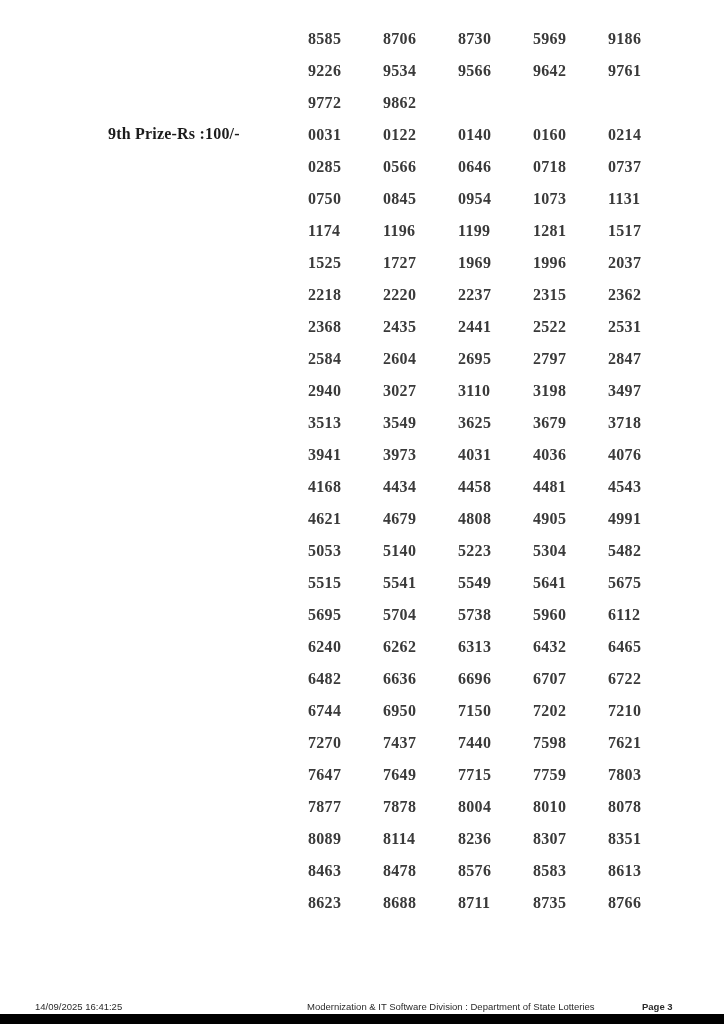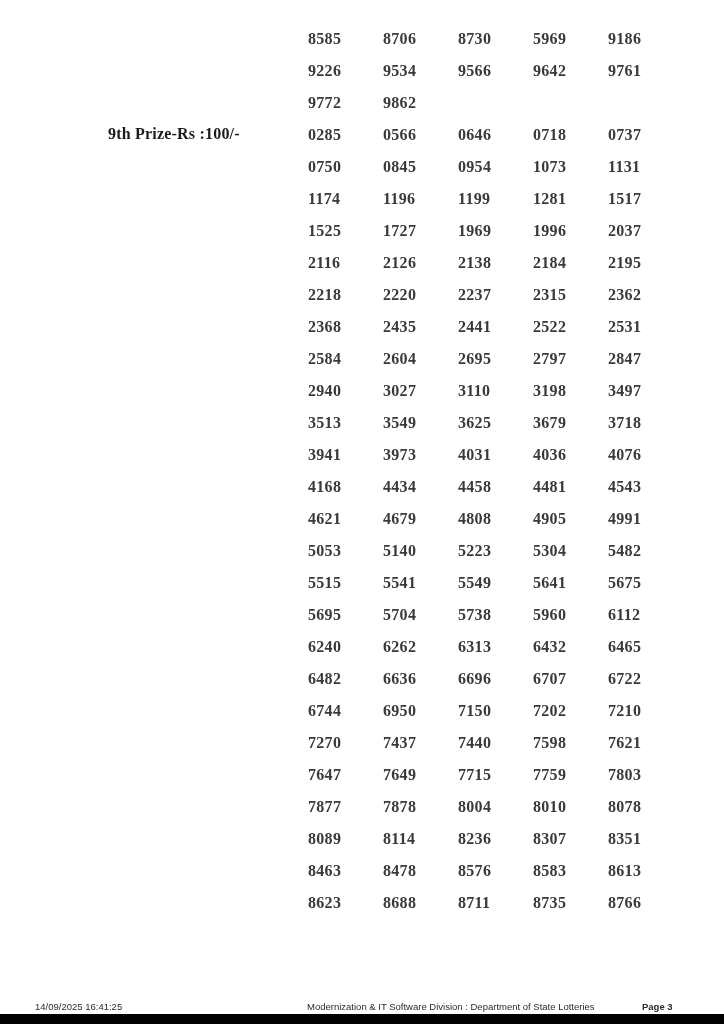--- a/index.html
+++ b/index.html
@@ -101,20 +101,27 @@
         <span class="numcell"></span>
         <span class="numcell"></span>
         <span class="numcell"></span>
       </div>
     </div>
 
   <div class="prize-label">9th Prize-Rs :100/-</div>
 
   <div class="numgrid" id="prize-grid">
       <div class="numrow">
+        <span class="numcell">0031</span>
+        <span class="numcell">0122</span>
+        <span class="numcell">0140</span>
+        <span class="numcell">0160</span>
+        <span class="numcell">0214</span>
+      </div>
+      <div class="numrow">
         <span class="numcell">0285</span>
         <span class="numcell">0566</span>
         <span class="numcell">0646</span>
         <span class="numcell">0718</span>
         <span class="numcell">0737</span>
       </div>
       <div class="numrow">
         <span class="numcell">0750</span>
         <span class="numcell">0845</span>
         <span class="numcell">0954</span>
@@ -129,27 +136,20 @@
         <span class="numcell">1517</span>
       </div>
       <div class="numrow">
         <span class="numcell">1525</span>
         <span class="numcell">1727</span>
         <span class="numcell">1969</span>
         <span class="numcell">1996</span>
         <span class="numcell">2037</span>
       </div>
       <div class="numrow">
-        <span class="numcell">2116</span>
-        <span class="numcell">2126</span>
-        <span class="numcell">2138</span>
-        <span class="numcell">2184</span>
-        <span class="numcell">2195</span>
-      </div>
-      <div class="numrow">
         <span class="numcell">2218</span>
         <span class="numcell">2220</span>
         <span class="numcell">2237</span>
         <span class="numcell">2315</span>
         <span class="numcell">2362</span>
       </div>
       <div class="numrow">
         <span class="numcell">2368</span>
         <span class="numcell">2435</span>
         <span class="numcell">2441</span>

